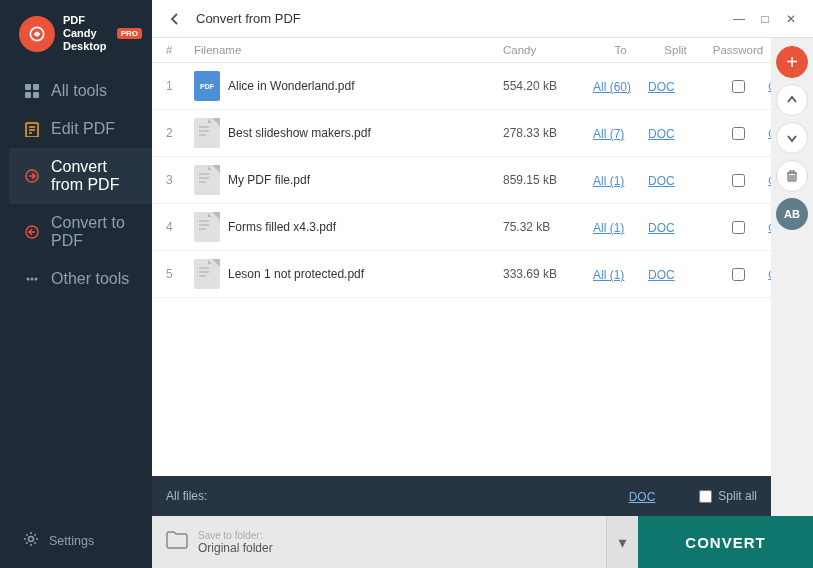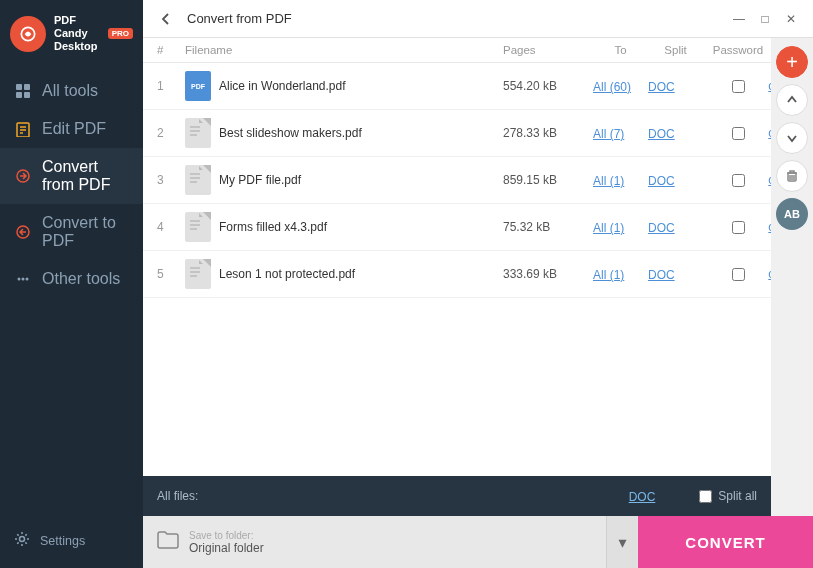--- a/index.html
+++ b/index.html
@@ -6,20 +6,21 @@
     body { width: 813px; height: 568px; font-family: 'Segoe UI', Arial, sans-serif; display: flex; overflow: hidden; background: #1e2a35; }
 
     
     .sidebar {
       width: 143px;
       height: 568px;
       background: #1e2a35;
       display: flex;
       flex-direction: column;
       flex-shrink: 0;
+      margin-left: 9px;
     }
     .sidebar-logo {
       display: flex;
       align-items: center;
       padding: 14px 10px;
       gap: 8px;
     }
     .logo-icon {
       width: 36px;
       height: 36px;
@@ -261,21 +262,21 @@
       align-items: center;
       justify-content: center;
       cursor: pointer;
       color: #666;
       border-left: 1px solid #d0d0d0;
       background: #e0e0e0;
     }
     .convert-btn {
       width: 175px;
       height: 52px;
-      background: #ec4899;
+      background: #0f766e;
       color: #fff;
       font-size: 15px;
       font-weight: 700;
       letter-spacing: 1px;
       display: flex;
       align-items: center;
       justify-content: center;
       cursor: pointer;
       border: none;
       flex-shrink: 0;
@@ -384,21 +385,21 @@
       <div class="win-btn">□</div>
       <div class="win-btn win-close">✕</div>
     </div>
   </div>
 
   <div class="content-area">
 
     <div class="table-header">
       <span class="th">#</span>
       <span class="th">Filename</span>
-      <span class="th">Pages</span>
+      <span class="th">Candy</span>
       <span class="th center">To</span>
       <span class="th center">Split</span>
       <span class="th center">Password</span>
       <span class="th"></span>
     </div>
 
     <div class="table-body" id="table-body">
     <div class="table-row">
     <span class="row-num">1</span>
     <div class="row-filename">

